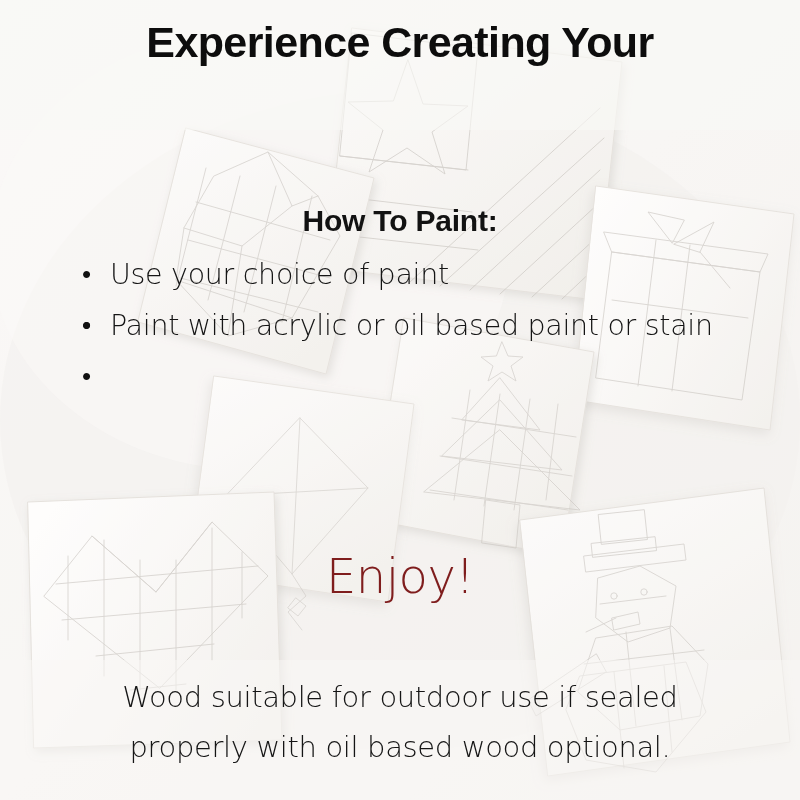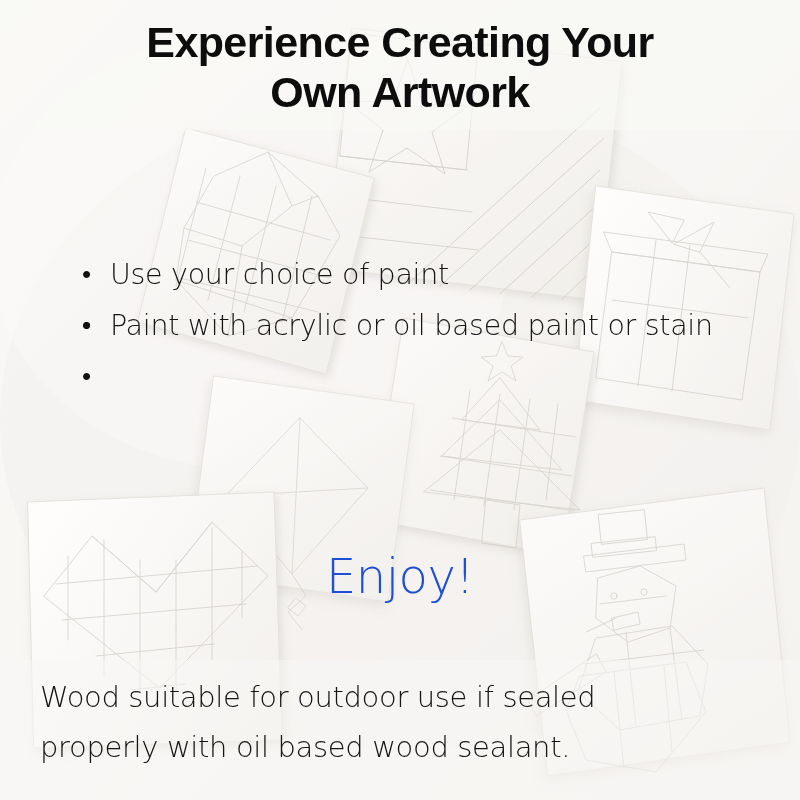--- a/index.html
+++ b/index.html
@@ -99,28 +99,29 @@
   .enjoy {
     position: absolute;
     left: 0;
     right: 0;
     top: 548px;
     text-align: center;
     font-family: "DejaVu Sans", sans-serif;
     font-weight: 300;
     font-size: 48px;
     letter-spacing: -0.5px;
-    color: #1d4ed8;
+    color: #7f1d1d;
   }
 
   .footnote {
     position: absolute;
     left: 0;
     right: 0;
     top: 672px;
+    text-align: center;
     font-family: "DejaVu Sans", sans-serif;
     font-weight: 300;
     font-size: 29px;
     line-height: 50px;
     color: #151515;
     letter-spacing: -0.35px;
     padding: 0 40px;
     box-sizing: border-box;
   }
 </style>
@@ -315,23 +316,23 @@
       <rect x="0" y="0" width="800" height="800" fill="#fbfaf8" opacity="0.30"></rect>
       <rect x="0" y="0" width="800" height="130" fill="#f9f8f6" opacity="0.62"></rect>
       <rect x="0" y="660" width="800" height="140" fill="#f9f8f6" opacity="0.50"></rect>
     </svg>
   </div>
 
   <div id="overlay">
 
     <div class="headline">
       <span>Experience Creating Your</span><br>
-      <span>Own Artwork</span>
     </div>
 
+    <div class="subhead">How To Paint:</div>
 
     <ul class="steps">
       <li>
         <span class="bullet">•</span>
         <span>Use your choice of paint</span>
       </li>
       <li>
         <span class="bullet">•</span>
       </li>
       <li>
@@ -340,17 +341,17 @@
       </li>
       <li>
         <span class="bullet">•</span>
       </li>
     </ul>
 
     <div class="enjoy">Enjoy!</div>
 
     <div class="footnote">
       <span>Wood suitable for outdoor use if sealed</span><br>
-      <span>properly with oil based wood sealant.</span>
+      <span>properly with oil based wood optional.</span>
     </div>
 
   </div>
 </div>
 
 </body></html>

